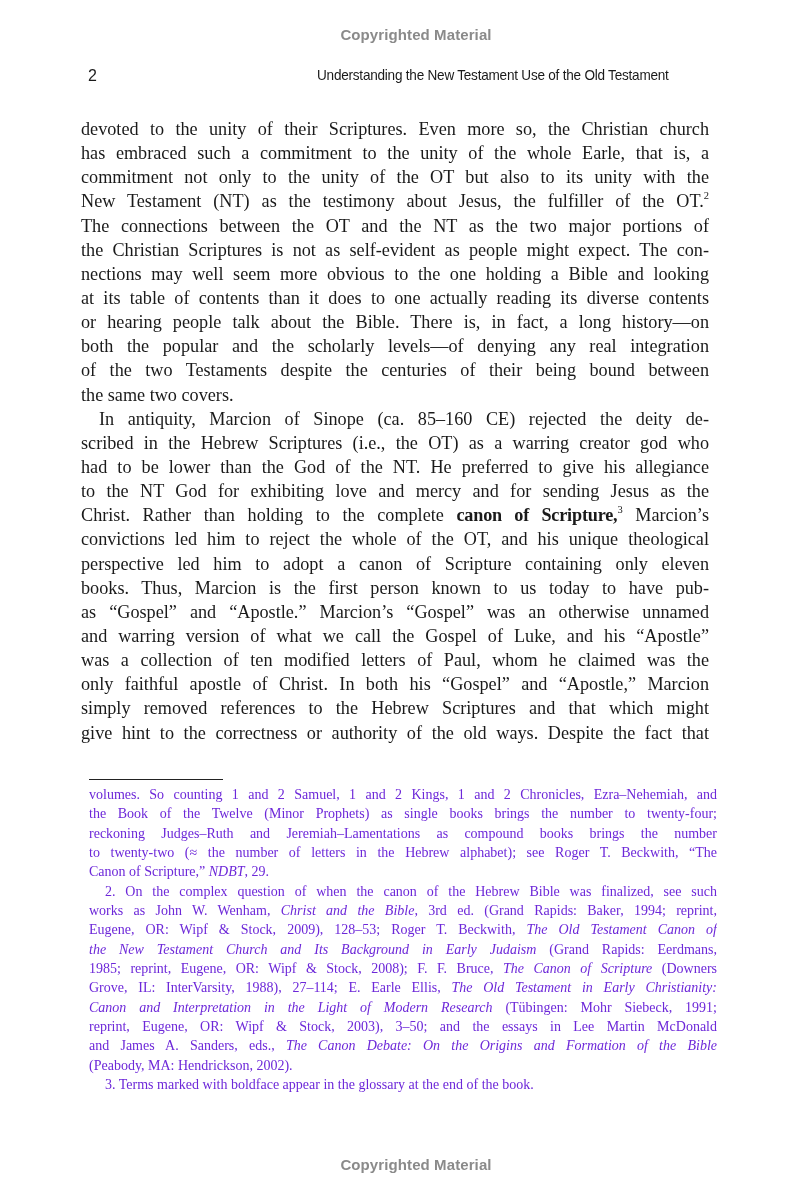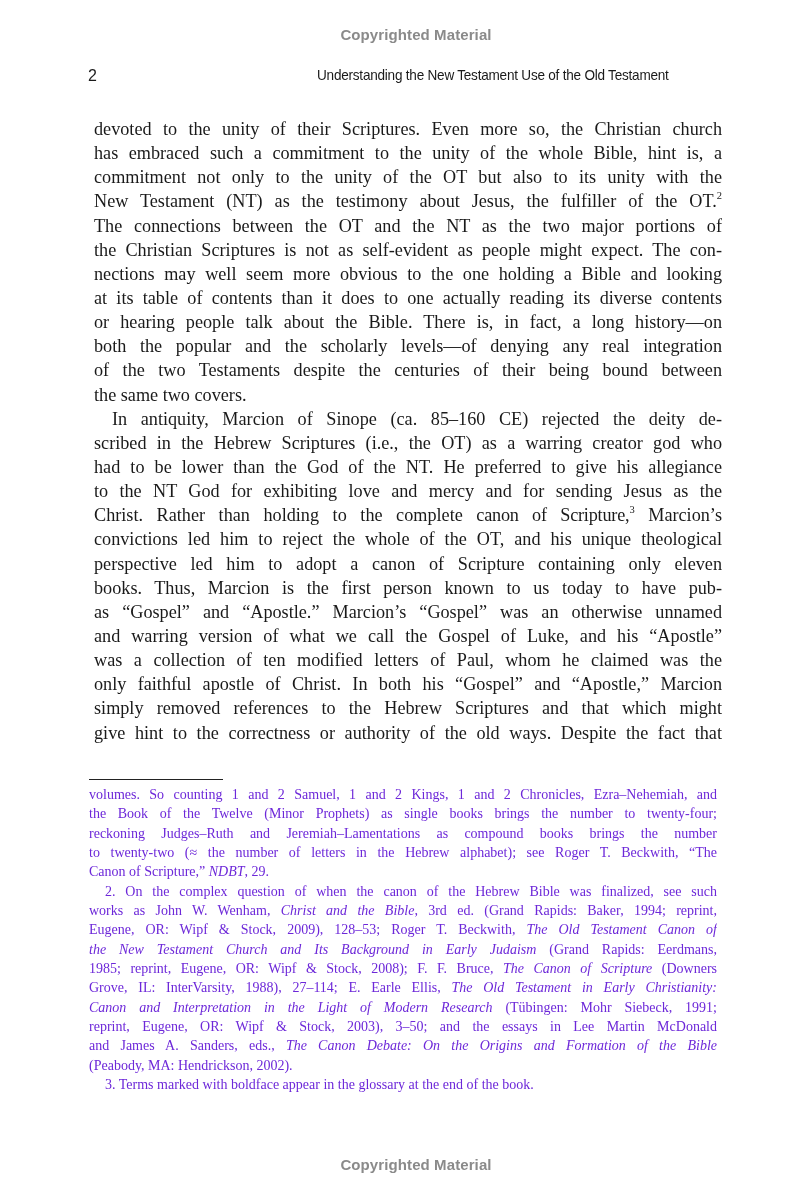--- a/index.html
+++ b/index.html
@@ -51,21 +51,21 @@
     font-size: 14.6px;
     letter-spacing: -0.25px;
     transform: scaleX(0.93);
     transform-origin: left top;
     white-space: nowrap;
   }
 
   .body-text {
     position: absolute;
     top: 117px;
-    left: 94px;
+    left: 81px;
     width: 628px;
     font-family: "Liberation Serif", serif;
     font-size: 18.2px;
     line-height: 24.15px;
     color: #1a1a1a;
   }
   .line {
     display: block;
     text-align: justify;
     text-align-last: justify;
@@ -82,21 +82,21 @@
     white-space: normal;
     overflow: hidden;
   }
   sup {
     font-size: 10.5px;
     line-height: 0;
     position: relative;
     top: -1px;
   }
   .term {
-    font-weight: normal;
+    font-weight: bold;
     letter-spacing: -0.2px;
   }
 
   .footnote-rule {
     position: absolute;
     top: 779px;
     left: 89px;
     width: 134px;
     height: 0;
     border-top: 1px solid #222;
@@ -127,21 +127,21 @@
 <div class="watermark top">Copyrighted Material</div>
 
 <div class="running-head">
   <span class="page-number">2</span>
   <span class="running-title">Understanding the New Testament Use of the Old Testament</span>
 </div>
 
 <div class="body-text">
   <div>
     <span class="line">devoted to the unity of their Scriptures. Even more so, the Christian church</span>
-    <span class="line">has embraced such a commitment to the unity of the whole Bible, hint is, a</span>
+    <span class="line">has embraced such a commitment to the unity of the whole Earle, that is, a</span>
     <span class="line">commitment not only to the unity of the OT but also to its unity with the</span>
     <span class="line"><span>New Testament (NT) as the testimony about Jesus, the fulfiller of the OT.</span><sup>2</sup></span>
     <span class="line">The connections between the OT and the NT as the two major portions of</span>
     <span class="line">the Christian Scriptures is not as self-evident as people might expect. The con-</span>
     <span class="line">nections may well seem more obvious to the one holding a Bible and looking</span>
     <span class="line">at its table of contents than it does to one actually reading its diverse contents</span>
     <span class="line">or hearing people talk about the Bible. There is, in fact, a long history—on</span>
     <span class="line">both the popular and the scholarly levels—of denying any real integration</span>
     <span class="line">of the two Testaments despite the centuries of their being bound between</span>
     <span class="line last">the same two covers.</span>

